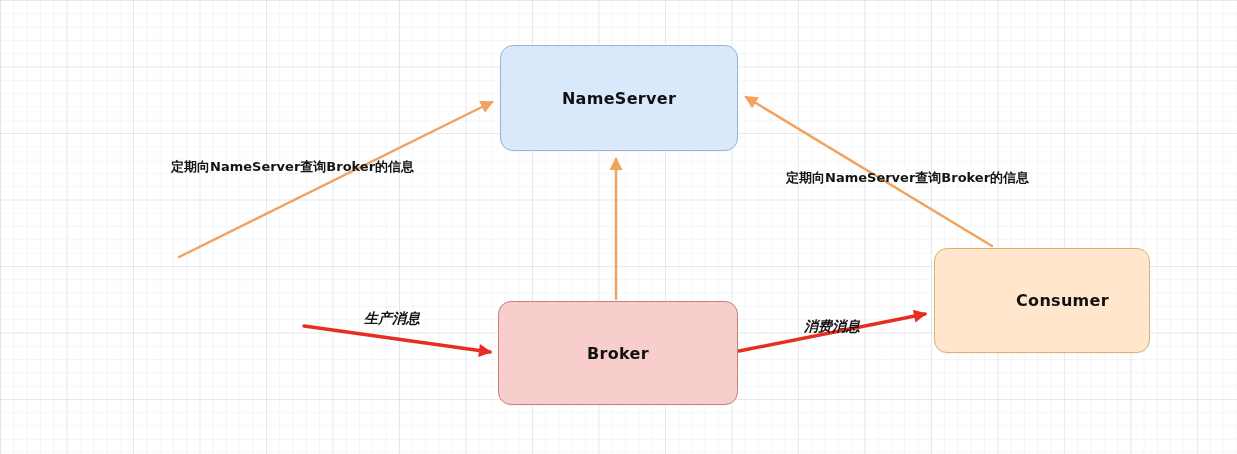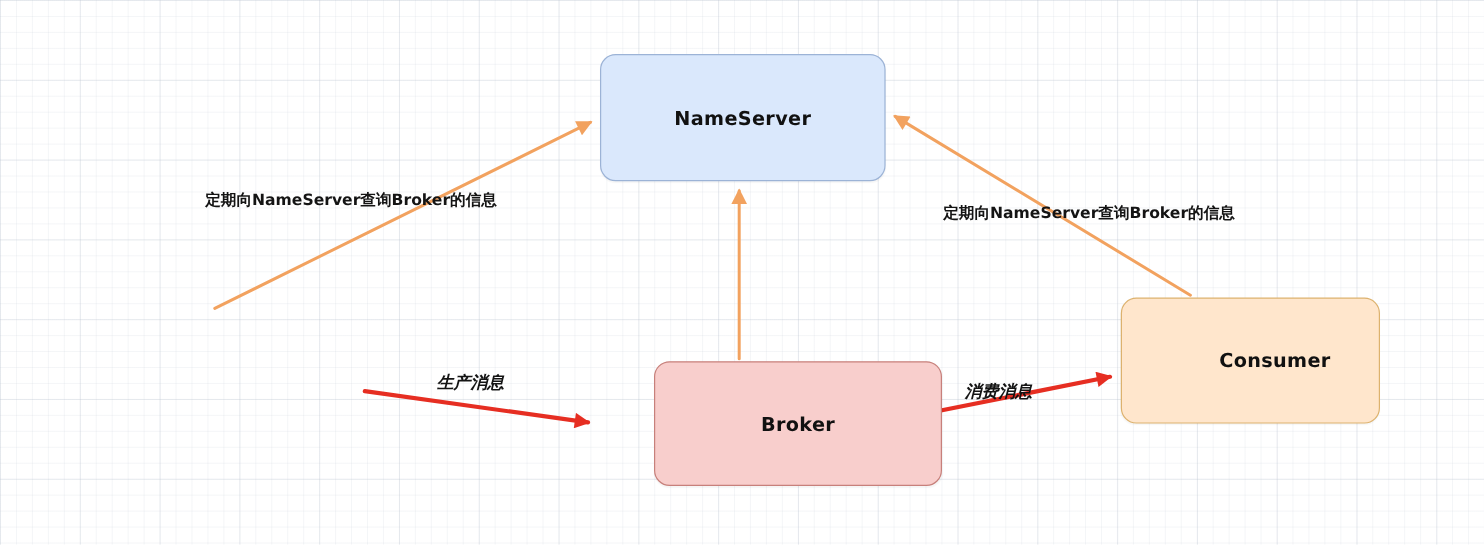--- a/index.html
+++ b/index.html
@@ -40,21 +40,21 @@
     font-size: 16px;
     font-weight: bold;
     color: #111111;
     letter-spacing: 0.3px;
   }
   #node-nameserver { left: 500px; top: 45px;  width: 238px; height: 106px;
     background: #dae8fc; border-color: #9cb3d6; }
   #node-producer   { left: 64px;  top: 260px; width: 239px; height: 102px;
     background: #d5e8d4; border-color: #9dbd93; }
   #node-broker     { left: 498px; top: 301px; width: 240px; height: 104px;
-    background: #f8cecc; border-color: #c7807b; margin-left: 47px; }
+    background: #f8cecc; border-color: #c7807b; }
   #node-consumer   { left: 934px; top: 248px; width: 216px; height: 105px;
     background: #ffe6cc; border-color: #ddb26e; padding-left: 41px; }
   .edge-label {
     position: absolute;
     font-weight: bold;
     color: #141414;
     white-space: nowrap;
   }
   .edge-label.query { font-size: 13px; }
   .edge-label.message { font-size: 14px; font-style: italic; }

